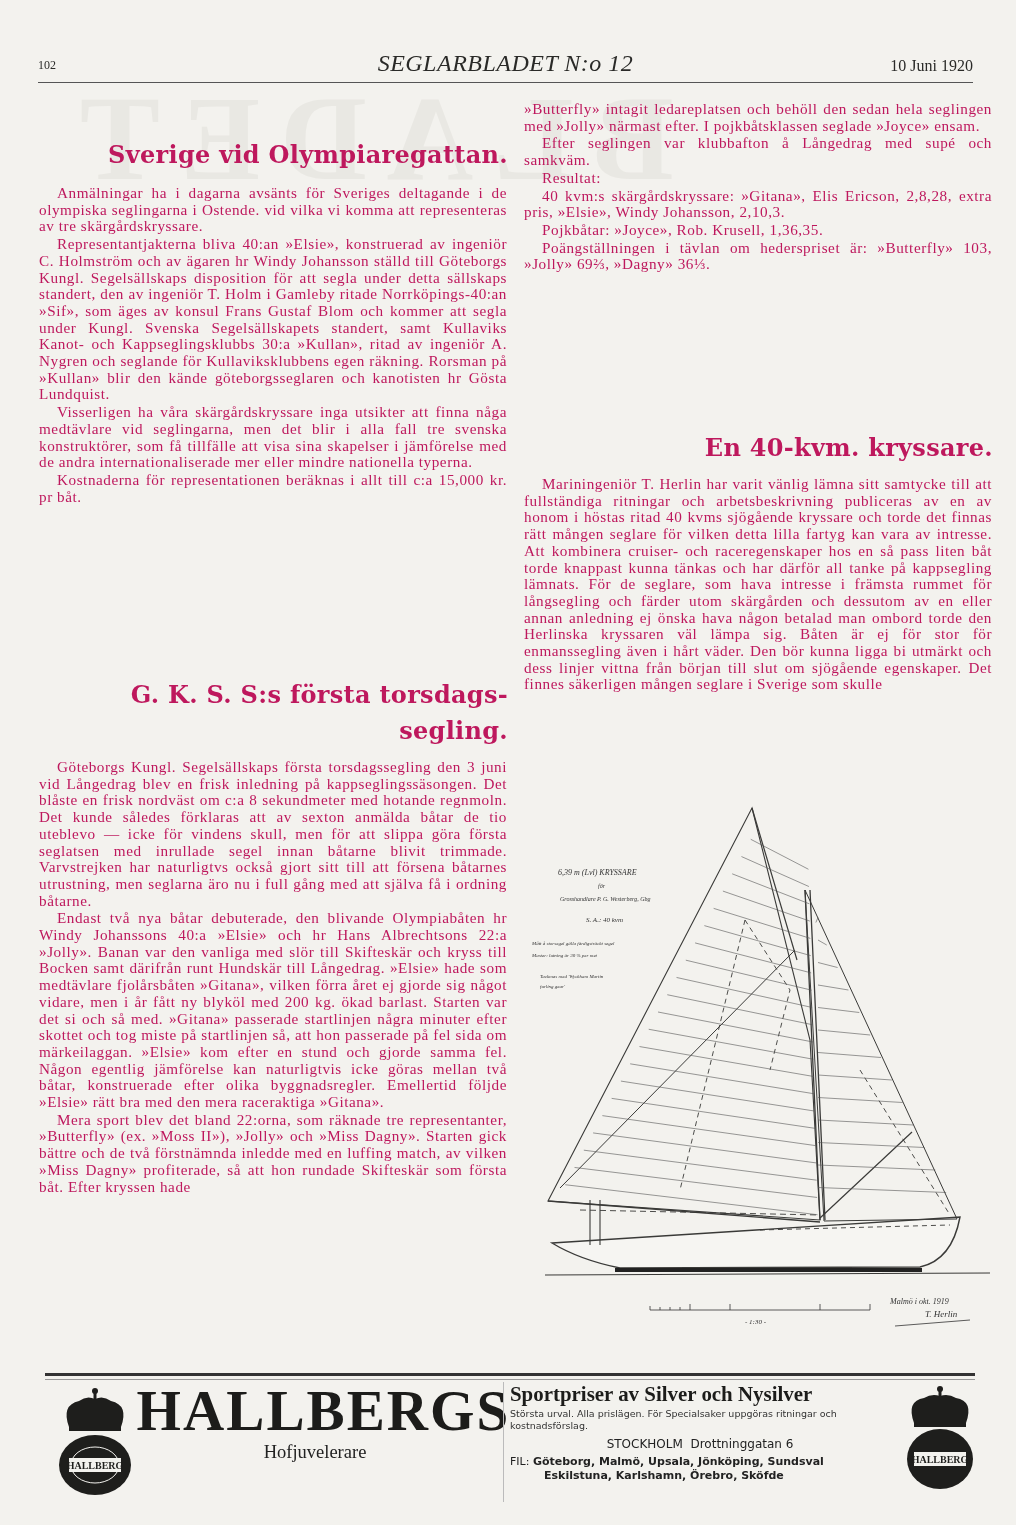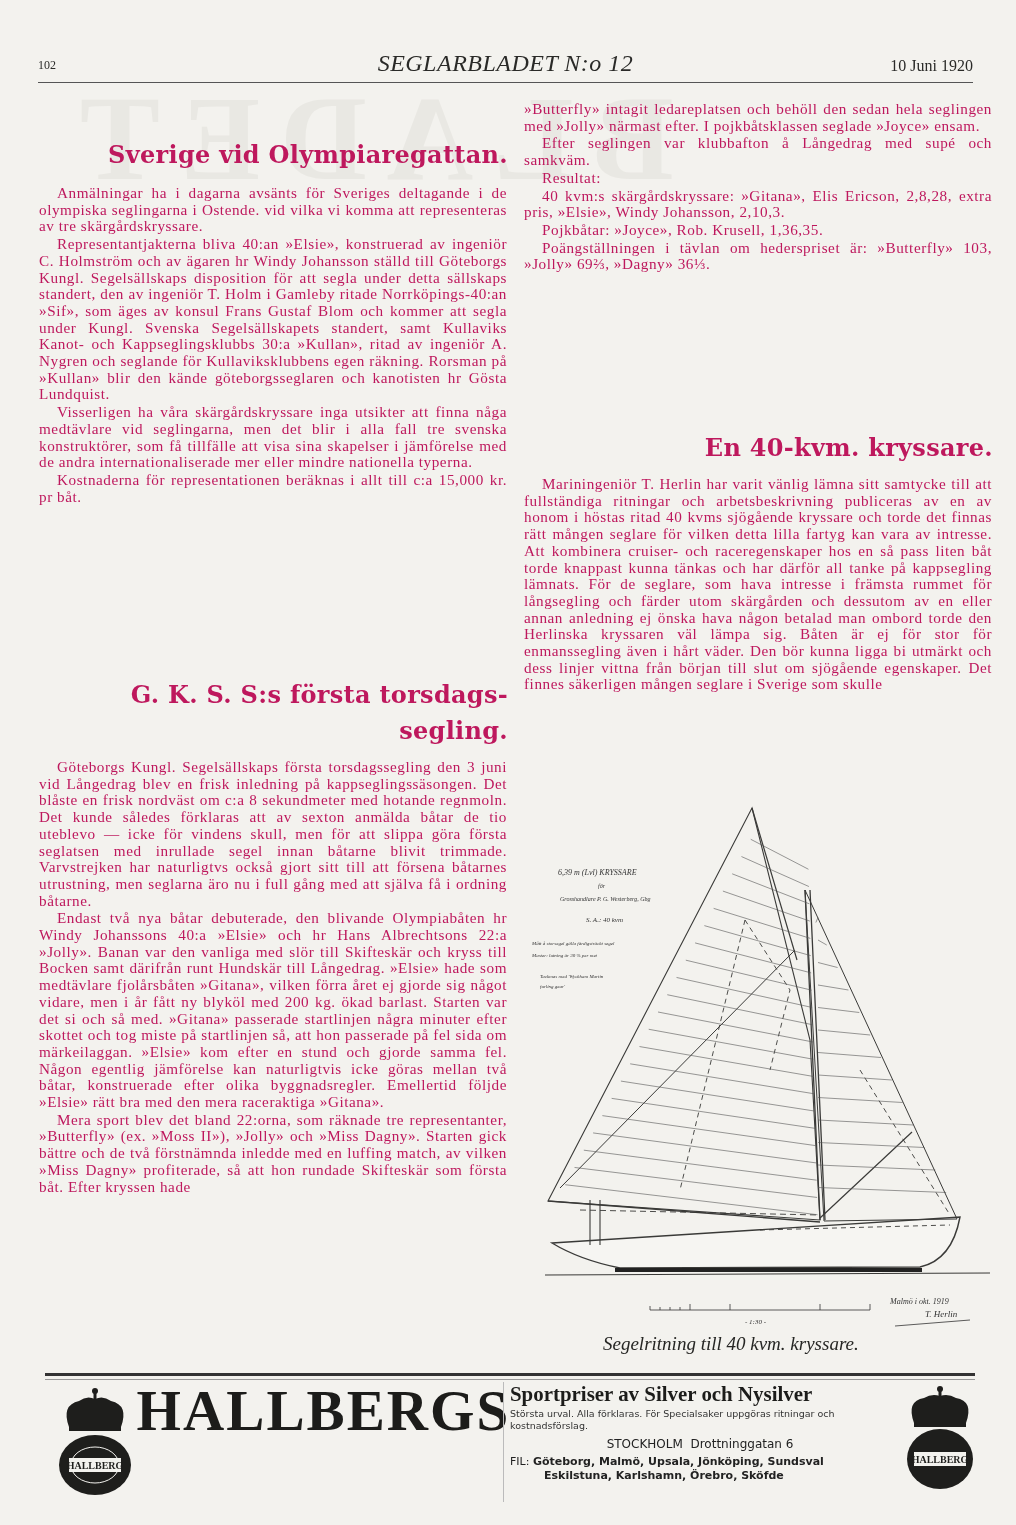--- a/index.html
+++ b/index.html
@@ -210,47 +210,47 @@
         <line x1="90" y1="14" x2="90" y2="20"></line>
       <line x1="180" y1="14" x2="180" y2="20"></line>
         <line x1="230" y1="14" x2="230" y2="20"></line>
       <line x1="255" y1="36" x2="330" y2="30"></line>
     </g>
     <text class="hand" x="105" y="34" font-size="7">- 1:30 -</text>
     <text class="hand" x="250" y="14" font-size="8">Malmö i okt. 1919</text>
     <text class="hand" x="285" y="27" font-size="9">T. Herlin</text>
   </svg>
 
-  <div class="caption">Segelritning till 40 kvm. kryssare.</div>
 
   <div class="ad-rule"></div>
   <div class="ad-rule2"></div>
 
   <svg class="crest" style="left:55px; top:1385px; width:80px; height:115px;" viewBox="0 0 80 115">
     <g fill="#1e1e1c">
       <circle cx="40" cy="6" r="3"></circle>
       <rect x="38.5" y="6" width="3" height="8"></rect>
       <path d="M14 42 Q6 20 24 16 Q32 10 40 14 Q48 10 56 16 Q74 20 66 42 Z"></path>
       <rect x="14" y="40" width="52" height="6"></rect>
       <ellipse cx="40" cy="80" rx="36" ry="30"></ellipse>
     </g>
     <ellipse cx="40" cy="80" rx="24" ry="18" fill="none" stroke="#f3f2ee" stroke-width="1"></ellipse>
     <rect x="14" y="73" width="52" height="14" fill="#f3f2ee"></rect>
     <text x="40" y="84" text-anchor="middle" font-family="Liberation Serif, serif" font-size="10" font-weight="bold" fill="#1e1e1c">HALLBERG</text>
   </svg>
 
   <div class="hallbergs">HALLBERGS</div>
   <div class="ad-sub">
+    <div>Hofjuvelerare</div>
   </div>
 
   <div class="ad-divider"></div>
 
   <div class="ad-right">
     <div class="ad-title">Sportpriser av Silver och Nysilver</div>
-    <div class="ad-small">Största urval. Alla förklaras. För Specialsaker uppgöras ritningar och kostnadsförslag.</div>
+    <div class="ad-small">Största urval. Alla prislägen. För Specialsaker uppgöras ritningar och kostnadsförslag.</div>
     <div class="ad-city">
       <span>STOCKHOLM</span>&nbsp;
       <span>Drottninggatan 6</span>
     </div>
     <div class="ad-fil">
       <span>FIL:</span>
       <b>Göteborg, Malmö, Upsala, Jönköping, Sundsval</b><br>
       <b style="margin-left:34px">Eskilstuna, Karlshamn, Örebro, Sköfde</b>
     </div>
   </div>

